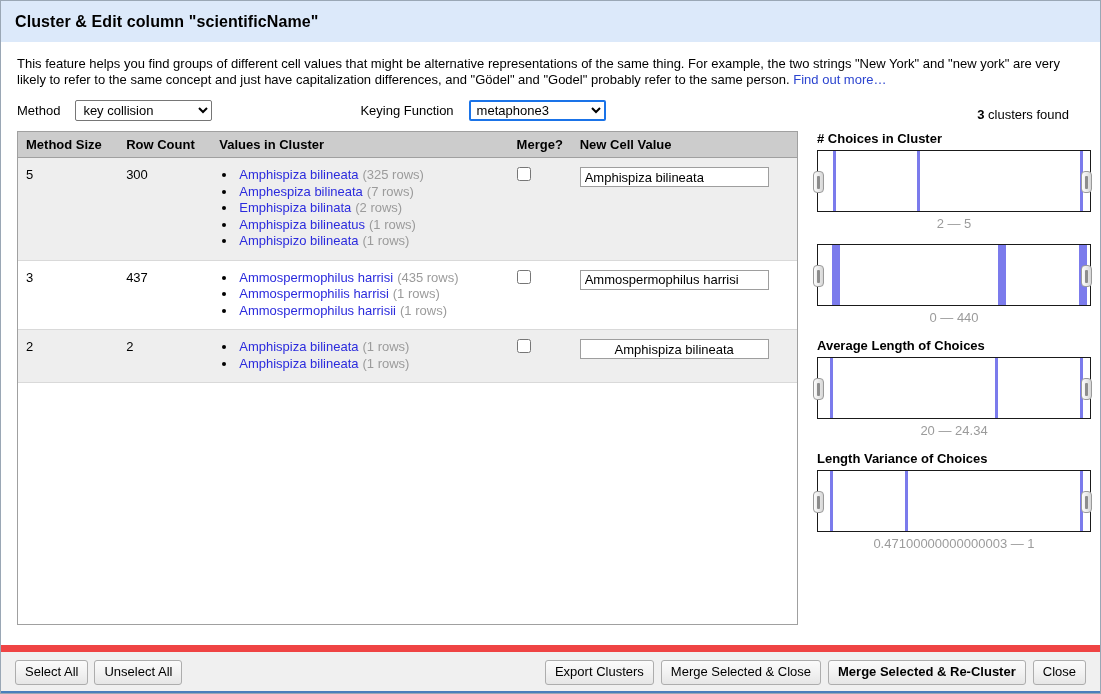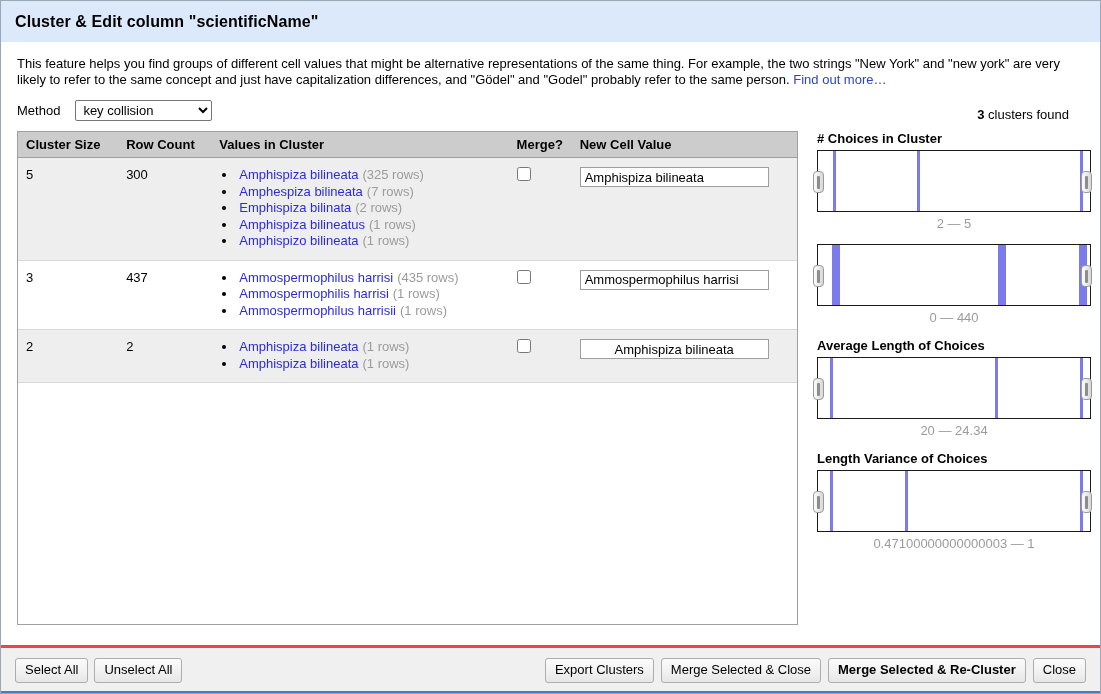--- a/index.html
+++ b/index.html
@@ -274,21 +274,21 @@
     margin-top: 4px;
     width: 274px;
     margin-left: 8px;
   }
 
   
   .footer {
     flex: 0 0 auto;
     height: 48px;
     box-sizing: border-box;
-    border-top: 3px solid #ef4444;
+    border-top: 7px solid #ef4444;
     background: #f0f0f0;
     display: flex;
     align-items: center;
     padding: 0 14px;
     position: relative;
   }
   .footer-left { display: flex; gap: 6px; }
   .footer-right {
     display: flex;
     gap: 7px;
@@ -325,31 +325,35 @@
   </div>
 
   <div class="dialog-body">
 
     <p class="intro"><span>This feature helps you find groups of different cell values that might be alternative representations of the same thing. For example, the two strings "New York" and "new york" are very likely to refer to the same concept and just have capitalization differences, and "Gödel" and "Godel" probably refer to the same person. </span><a href="#">Find out more…</a></p>
 
     <div class="controls">
       <span class="ctl-label">Method</span>
       <select class="method-select"><option>key collision</option><option>nearest neighbor</option></select>
 
+      <span class="keying-group">
+        <span class="ctl-label">Keying Function</span>
+        <select class="keying-select"><option>metaphone3</option><option>fingerprint</option><option>ngram-fingerprint</option><option>double metaphone</option><option>soundex</option><option>cologne-phonetic</option></select>
+      </span>
 
       <span class="clusters-found"><b>3</b><span> clusters found</span></span>
     </div>
 
     <div class="main-area">
 
       <div class="table-wrap">
         <table class="clusters">
           <thead>
             <tr>
-              <th class="col-size">Cluster Size</th>
+              <th class="col-size">Method Size</th>
               <th class="col-rows">Row Count</th>
               <th class="col-values">Values in Cluster</th>
               <th class="col-merge">Merge?</th>
               <th class="col-new">New Cell Value</th>
             </tr>
           </thead>
           <tbody id="clusters-body">
               <tr class="row-alt">
                 <td class="cell-size">5</td>
                 <td class="cell-rows">300</td>

